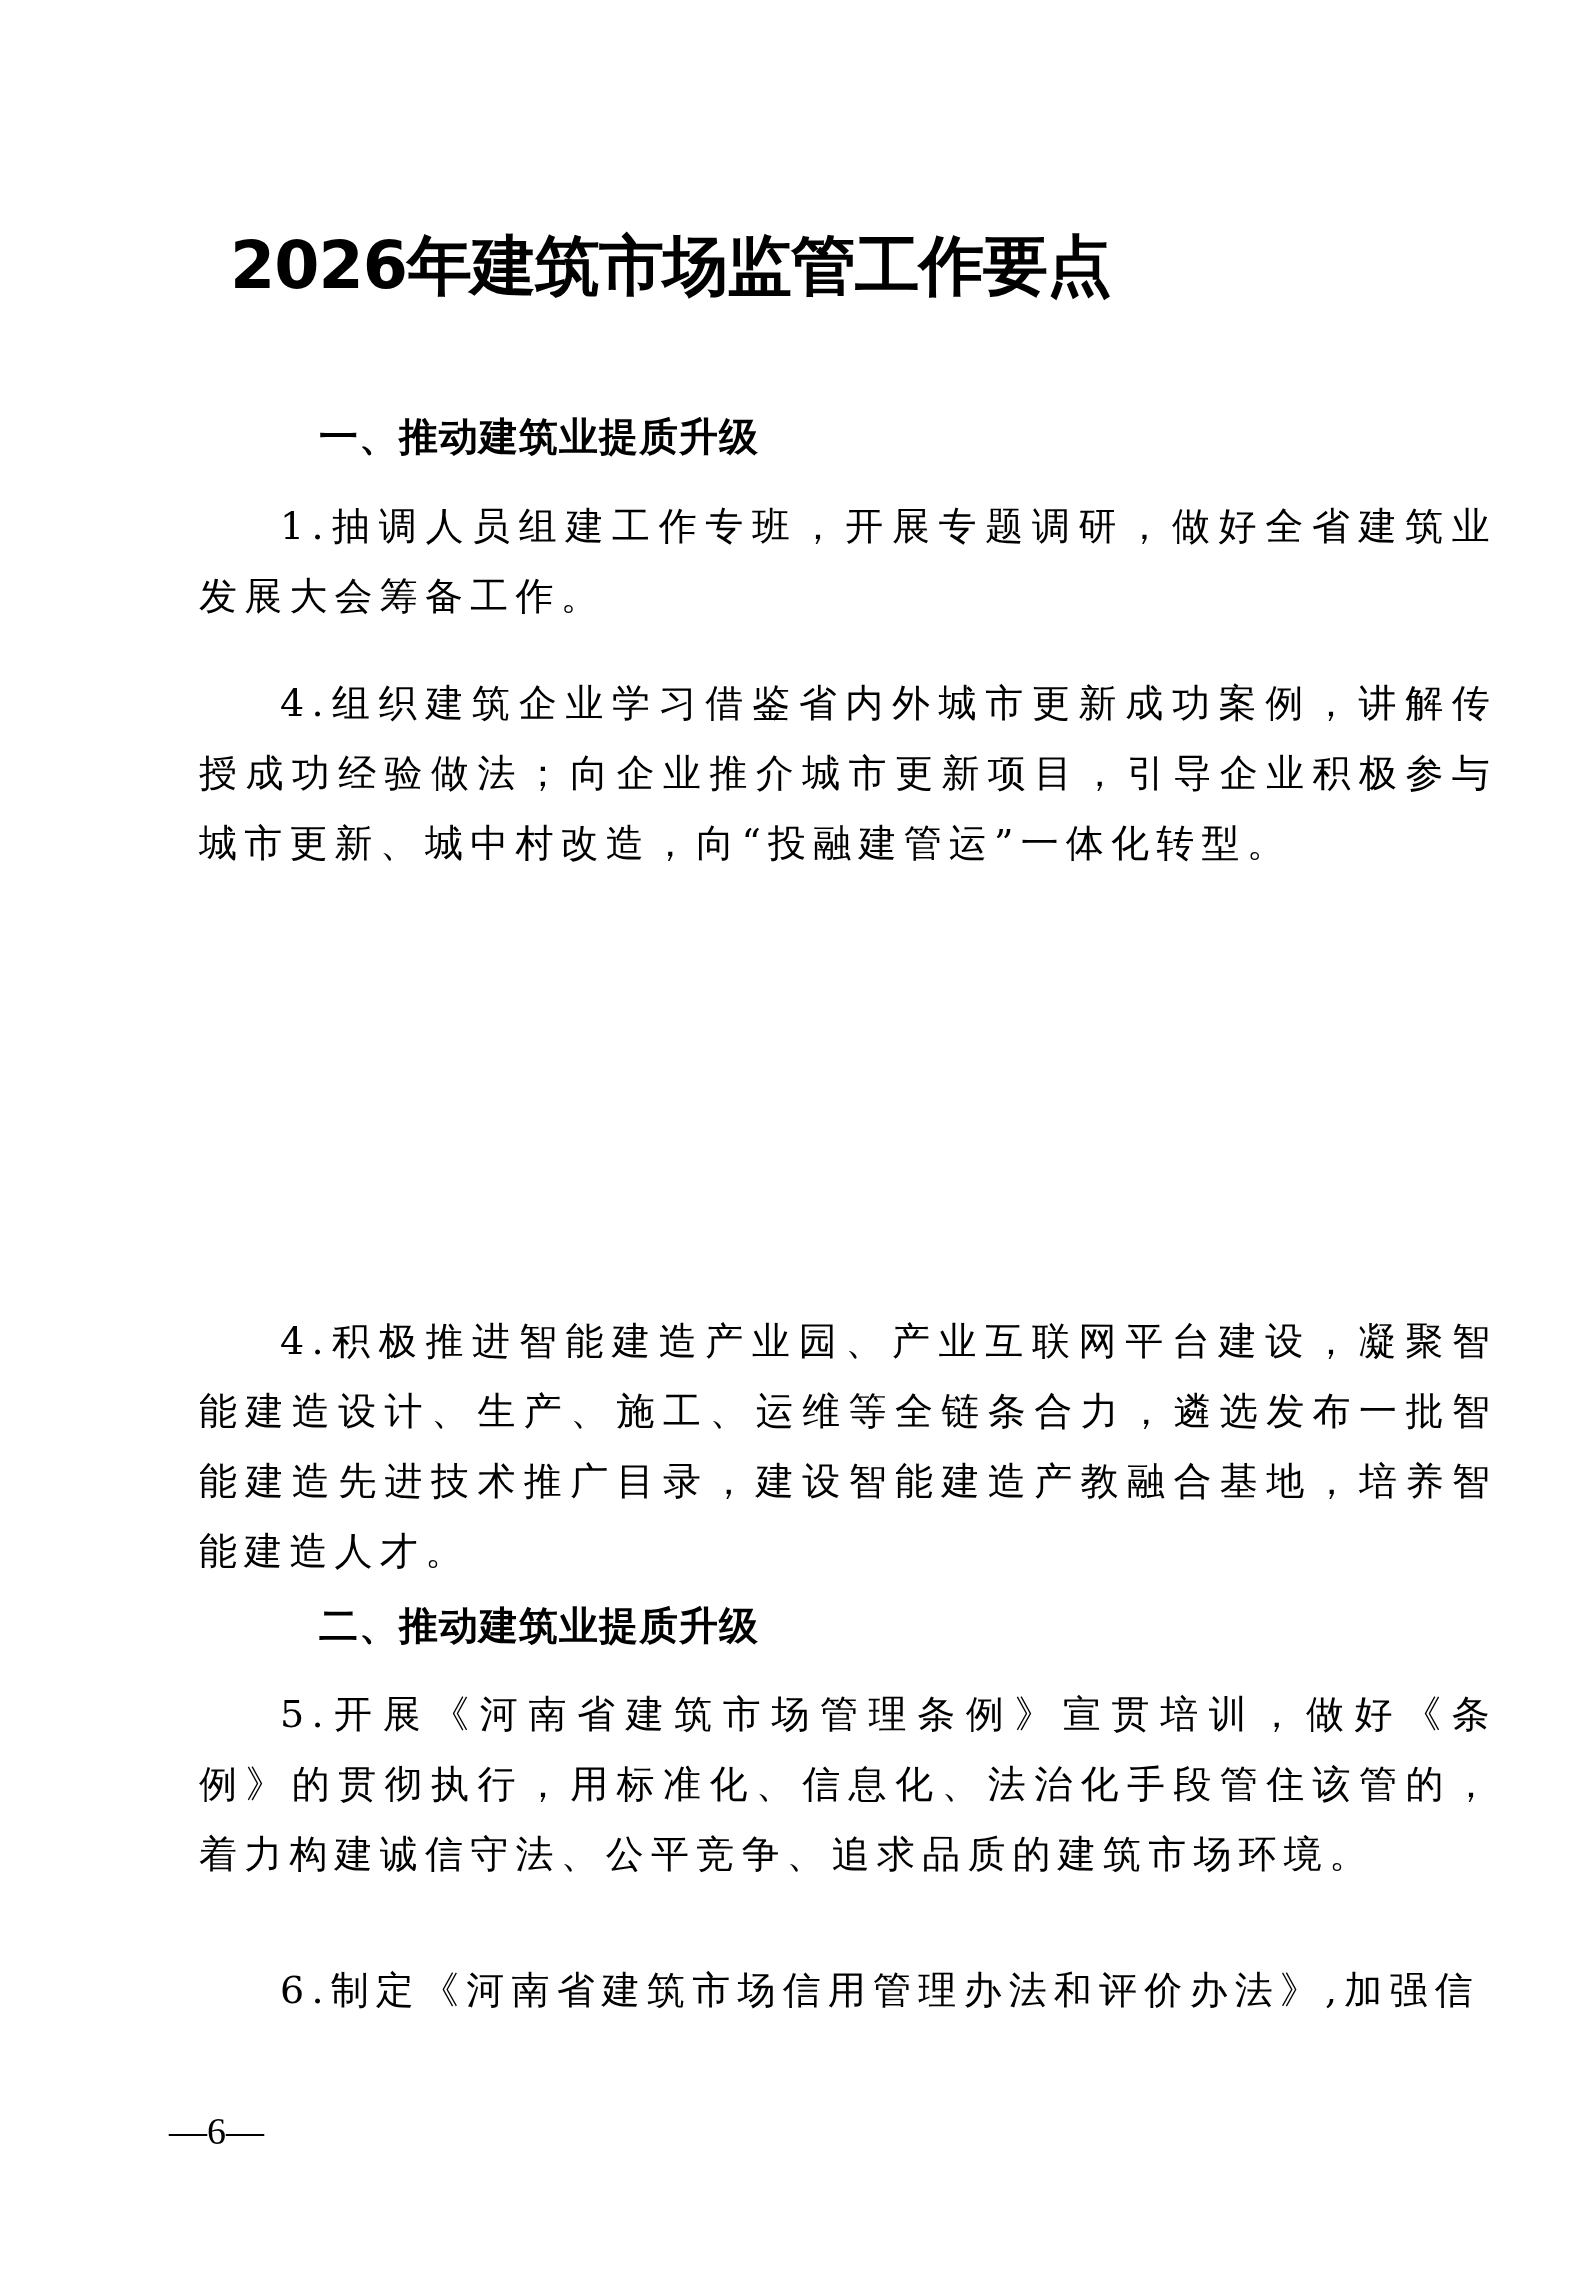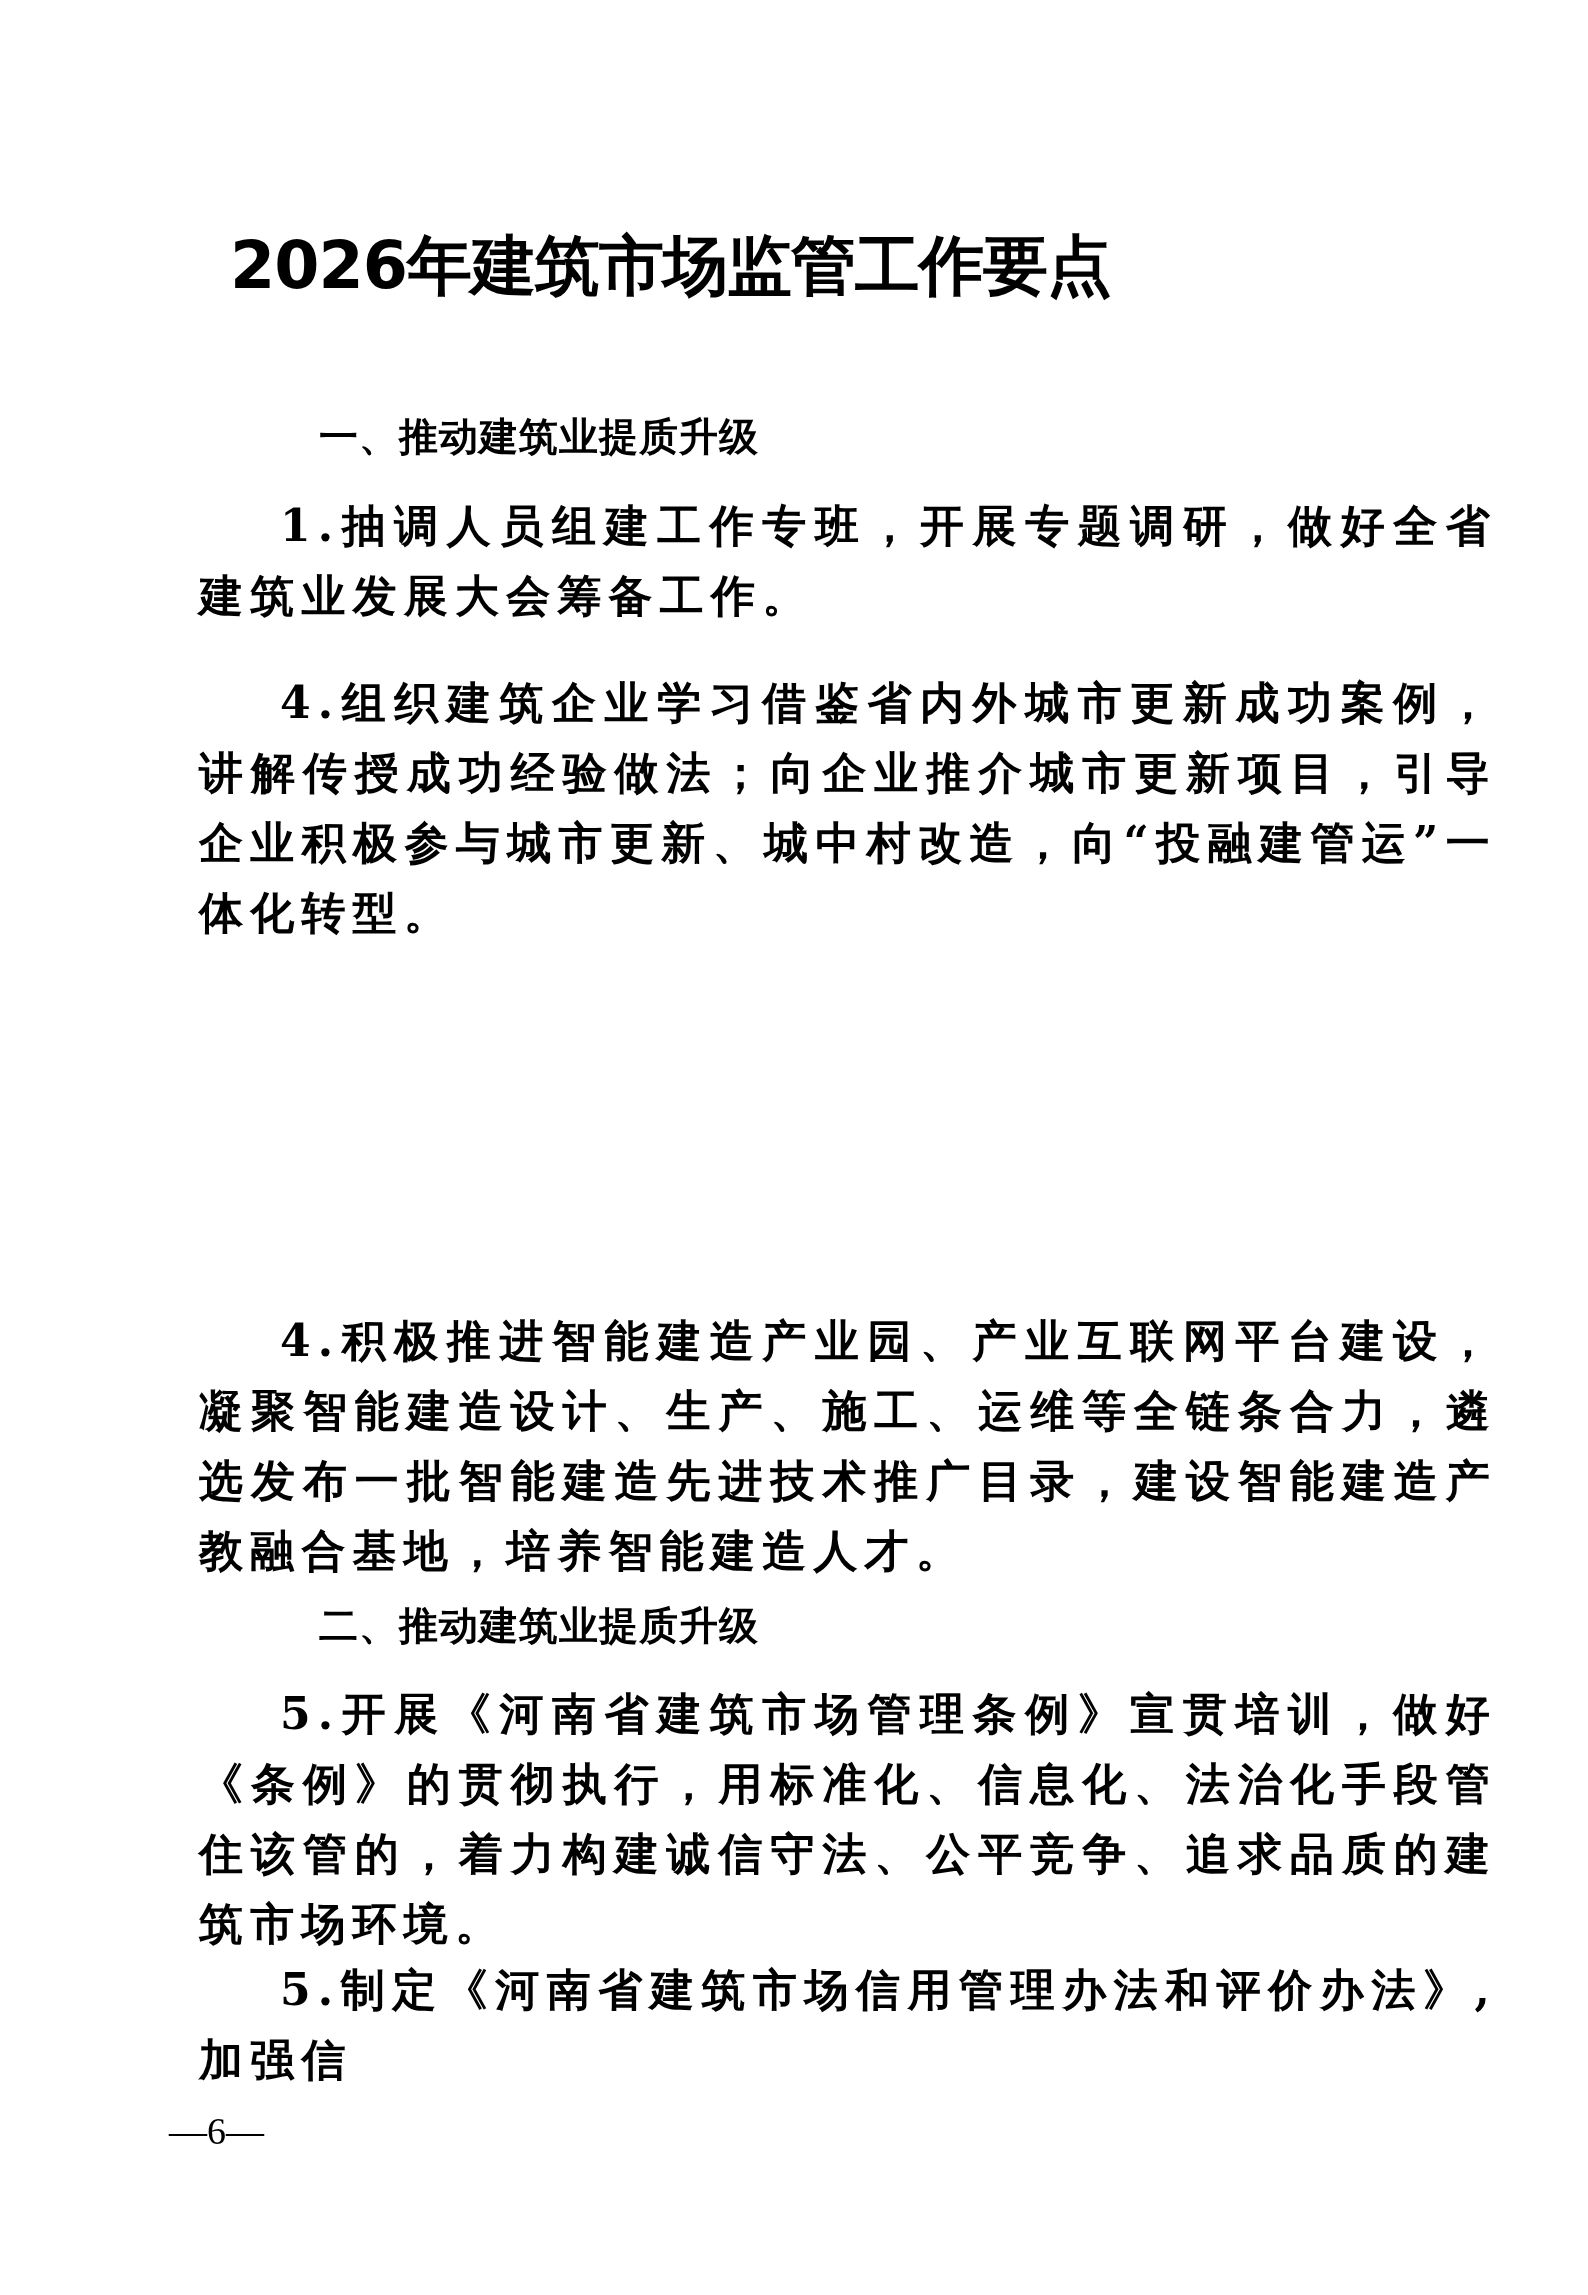--- a/index.html
+++ b/index.html
@@ -40,26 +40,25 @@
       font-weight: bold;
       font-size: 39px;
       line-height: 51px;
       letter-spacing: 1px;
       margin-left: 39px;
     }
     .para {
       position: absolute;
       left: 199px;
       width: 1298px;
-      font-size: 44px;
+      font-size: 38px;
       line-height: 70px;
       letter-spacing: 7.2px;
       text-align: justify;
       text-indent: 81px;
-      font-weight: bold;
     }
     .page-number {
       position: absolute;
       left: 169px;
       top: 2106px;
       font-size: 38px;
       line-height: 51px;
       font-family: "Liberation Serif", "DejaVu Serif", serif;
     }
   </style>
@@ -76,18 +75,18 @@
 
   <div class="para" style="top:668px;">4.组织建筑企业学习借鉴省内外城市更新成功案例，讲解传授成功经验做法；向企业推介城市更新项目，引导企业积极参与城市更新、城中村改造，向“投融建管运”一体化转型。</div>
 
 
   <div class="para" style="top:1306px;">4.积极推进智能建造产业园、产业互联网平台建设，凝聚智能建造设计、生产、施工、运维等全链条合力，遴选发布一批智能建造先进技术推广目录，建设智能建造产教融合基地，培养智能建造人才。</div>
 
   <div class="heading" style="top:1600px;">二、推动建筑业提质升级</div>
 
   <div class="para" style="top:1679px;">5.开展《河南省建筑市场管理条例》宣贯培训，做好《条例》的贯彻执行，用标准化、信息化、法治化手段管住该管的，着力构建诚信守法、公平竞争、追求品质的建筑市场环境。</div>
 
-  <div class="para" style="top:1955px;">5.制定《河南省建筑市场信用管理办法和评价办法》,加强信</div>
+  <div class="para" style="top:1955px;">6.制定《河南省建筑市场信用管理办法和评价办法》,加强信</div>
 
   <div class="page-number">—6—</div>
 
 </div>
 
 
 </body></html>

